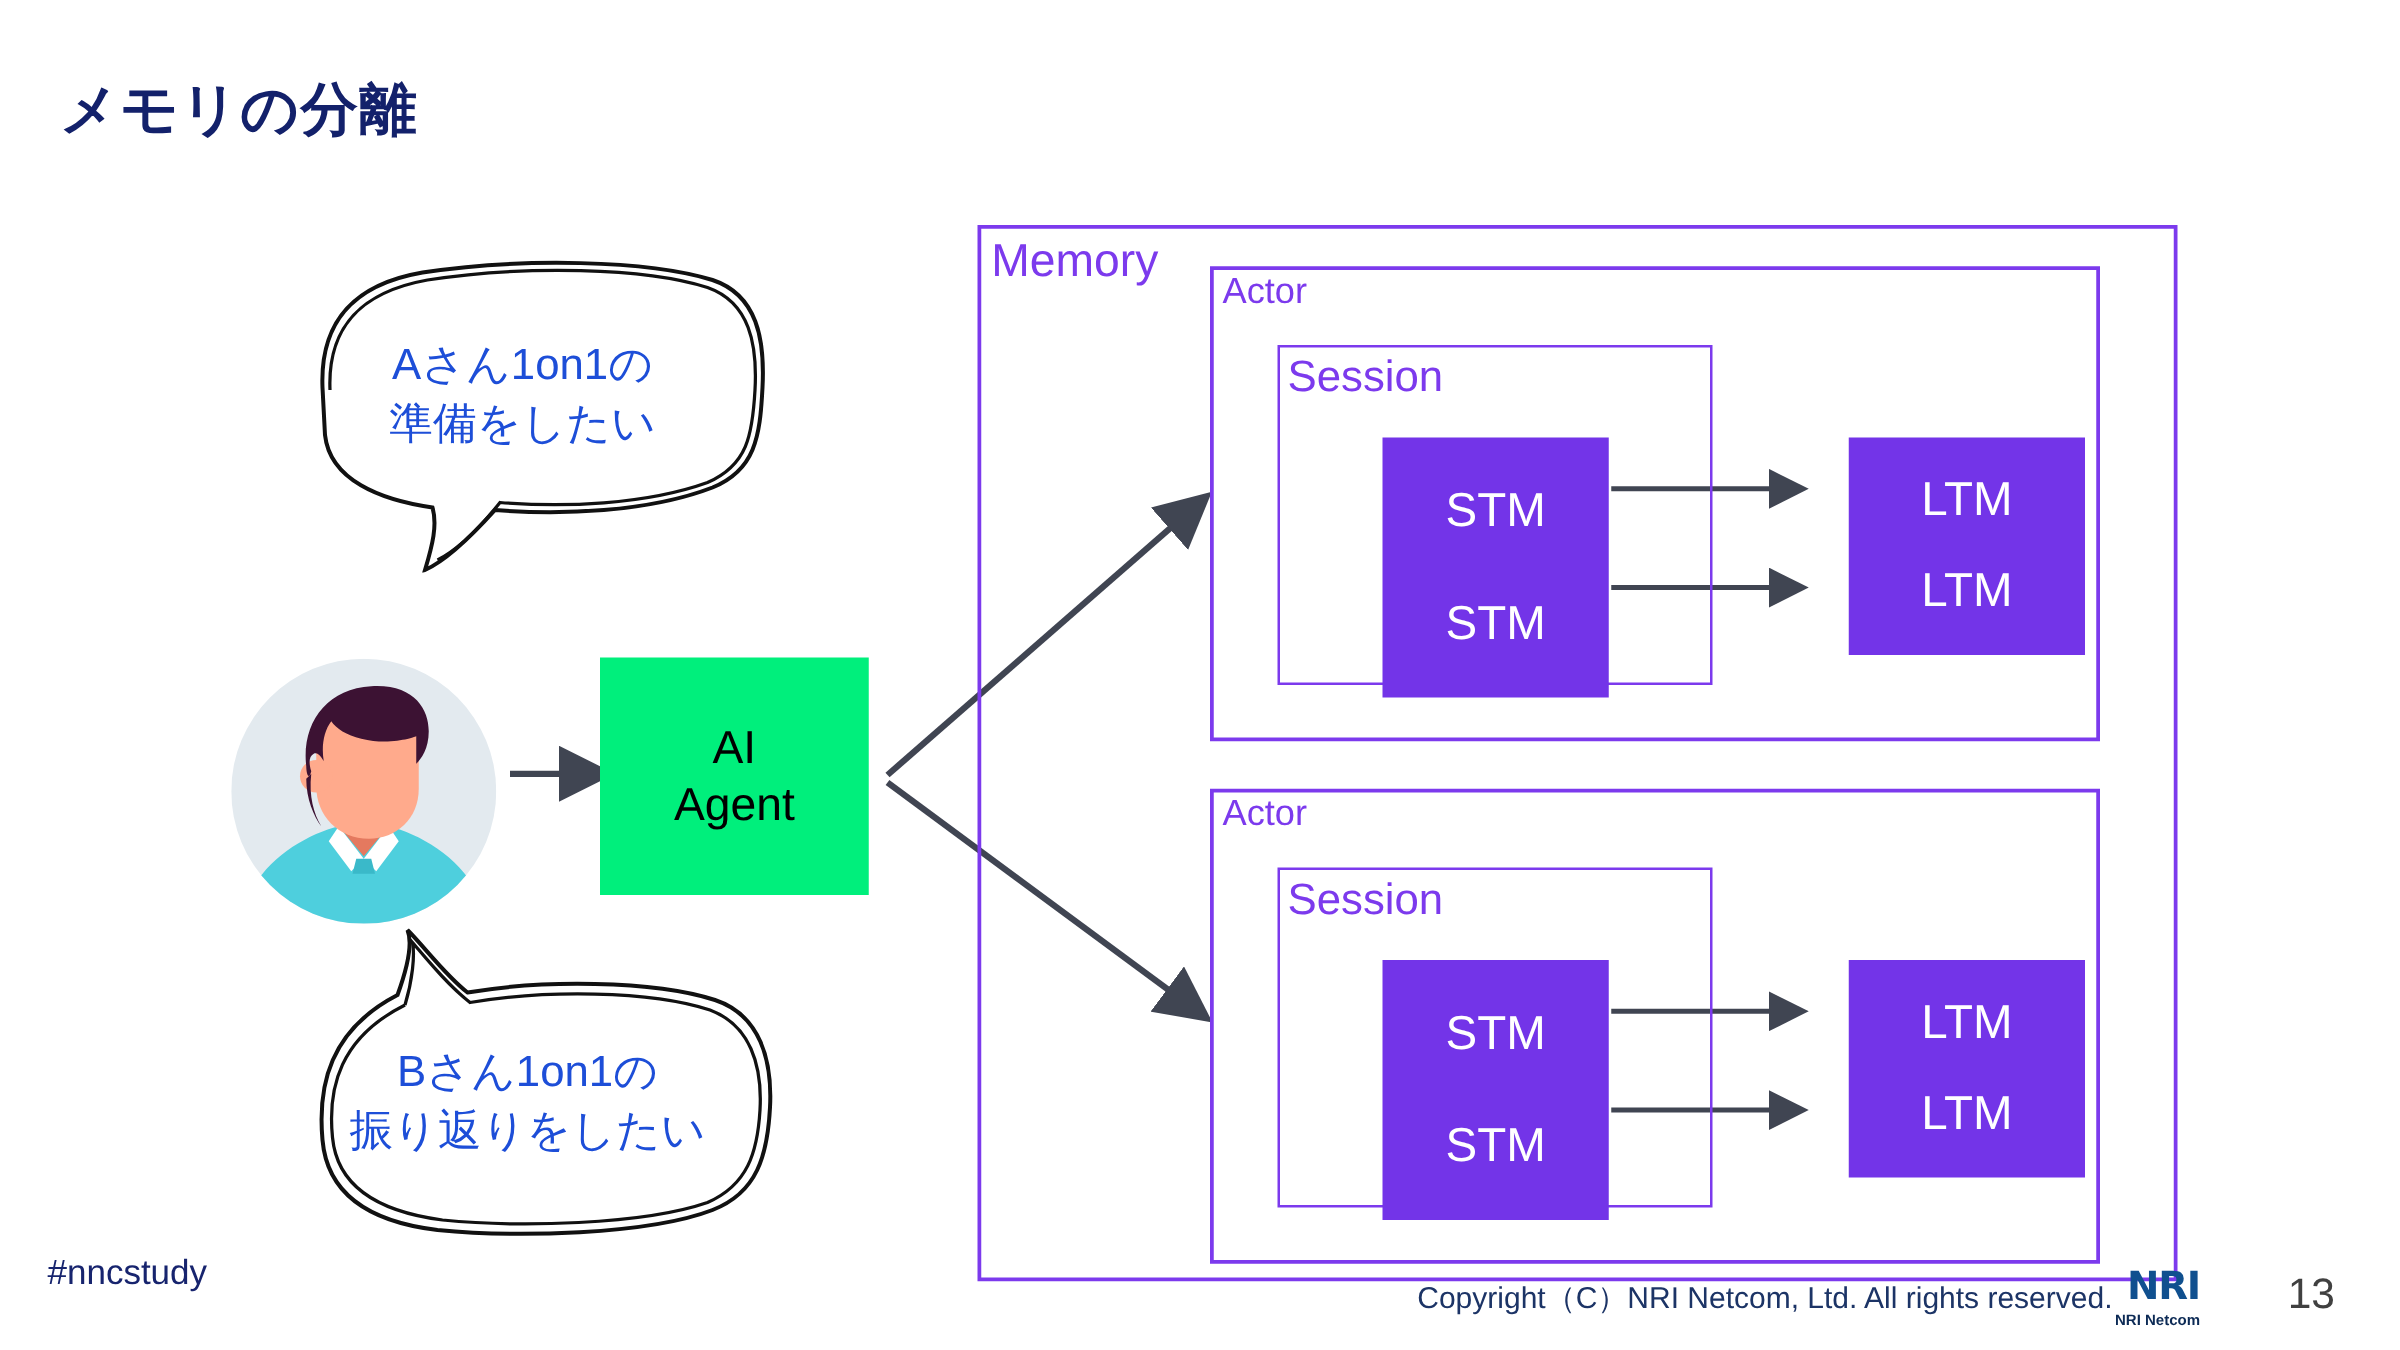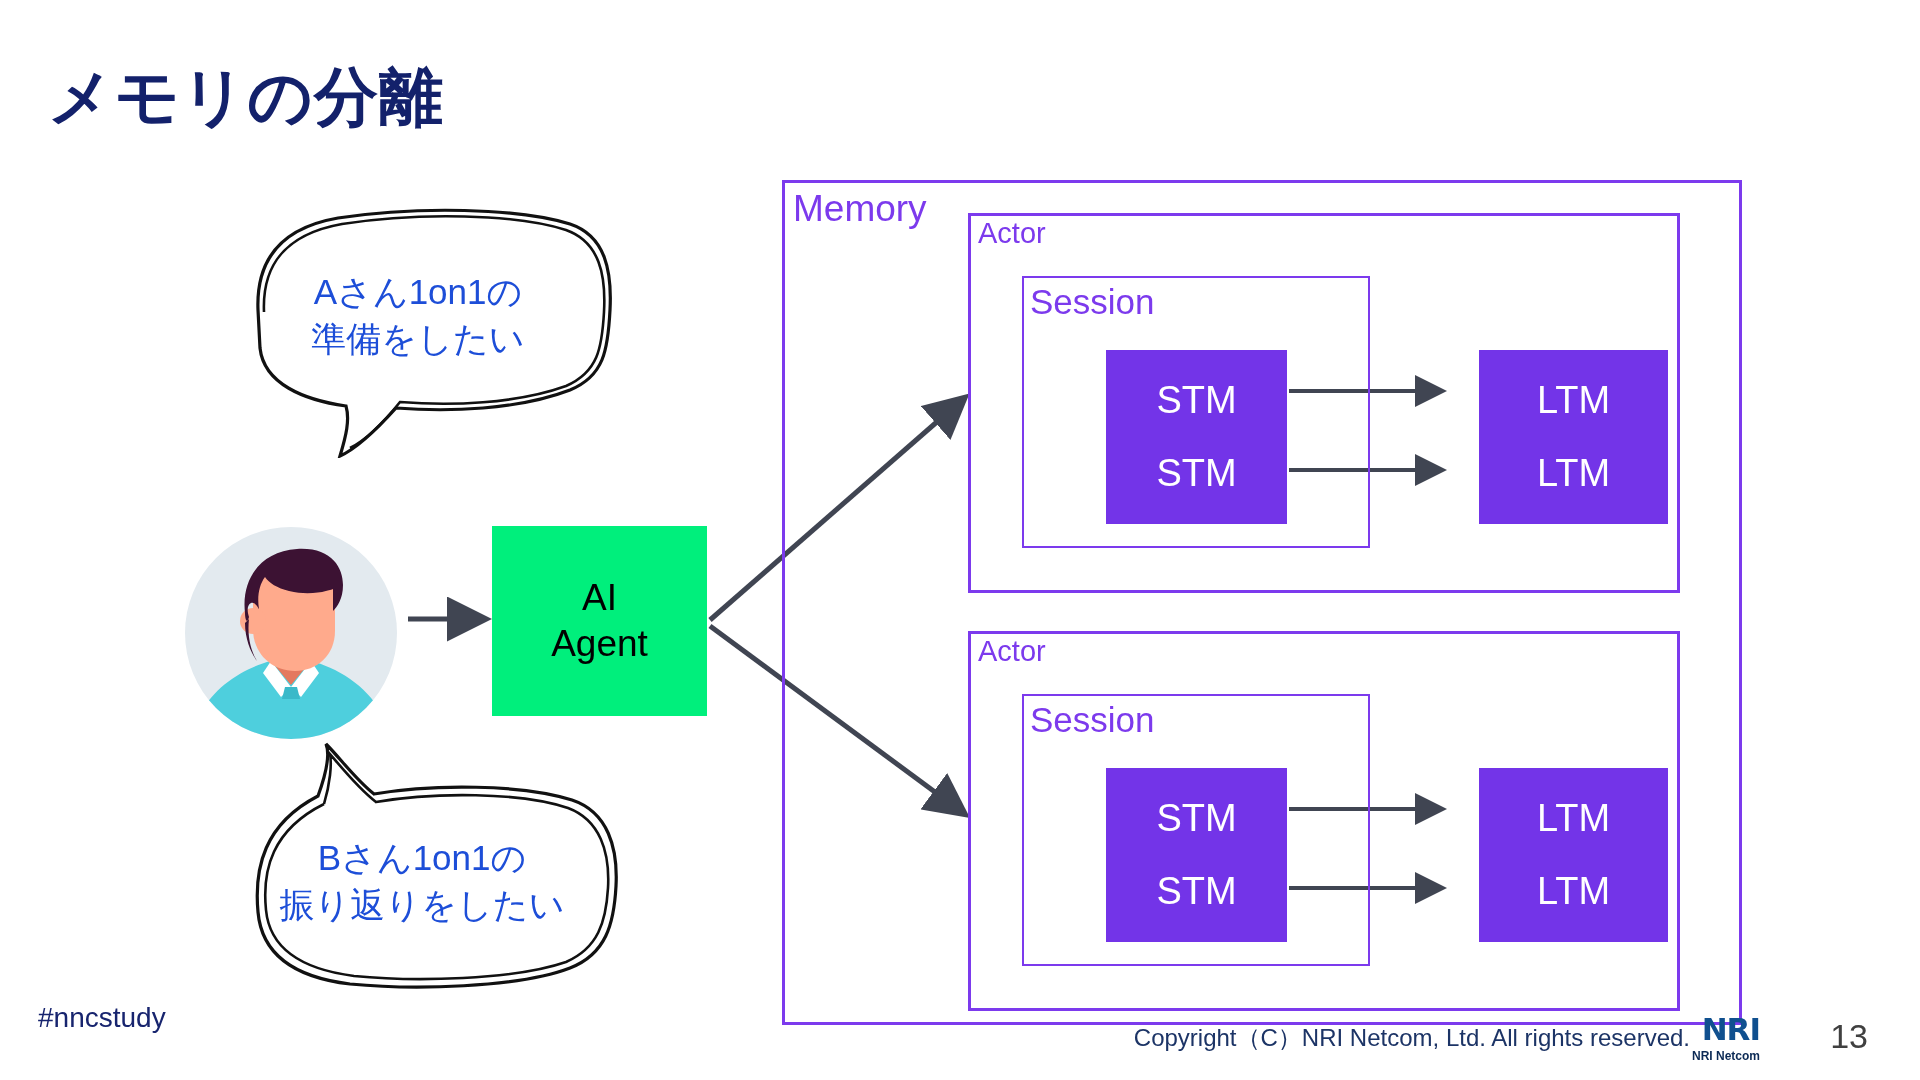--- a/index.html
+++ b/index.html
@@ -8,21 +8,21 @@
     background:#ffffff;
     font-family:"Liberation Sans","DejaVu Sans",sans-serif;
     overflow:hidden;
     position:relative;
   }
   .slide{position:absolute;inset:0;}
 
   
   .slide-title{
     position:absolute;left:48px;top:62px;
-    font-size:64px;font-weight:bold;
+    font-size:46px;font-weight:bold;
     color:#13216b;
     letter-spacing:1px;
     line-height:1.1;
     white-space:nowrap;
   }
 
   
   .bubble{
     position:absolute;
     display:flex;align-items:center;justify-content:center;
@@ -36,21 +36,21 @@
   .bubble .btext{position:relative;z-index:2;padding-bottom:26px;}
   #bubble-top{left:218px;top:198px;width:400px;height:260px;}
   #bubble-bottom{left:222px;top:742px;width:400px;height:258px;}
   #bubble-bottom .btext{padding-bottom:0;padding-top:20px;}
 
   .avatar{
     position:absolute;left:185px;top:527px;width:212px;height:212px;
   }
 
   .agent-box{
-    position:absolute;left:492px;top:526px;width:215px;height:190px;
+    position:absolute;left:480px;top:526px;width:215px;height:190px;
     background:#00ef7c;
     display:flex;align-items:center;justify-content:center;
     color:#000000;font-size:37px;line-height:1.25;text-align:center;
     white-space:pre-line;
   }
 
   
   .arrows{position:absolute;left:0;top:0;width:1920px;height:1080px;pointer-events:none;}
 
   
@@ -80,21 +80,21 @@
   }
   #session-1{top:276px;}
   #session-2{top:694px;}
   .session-label{
     position:absolute;left:1030px;color:#7c3aed;font-size:35px;line-height:1;
   }
   #session-label-1{top:284px;}
   #session-label-2{top:702px;}
 
   .stm-block{
-    position:absolute;left:1106px;width:181px;height:174px;
+    position:absolute;left:1106px;width:181px;height:208px;
     background:#7334e8;
     display:flex;flex-direction:column;align-items:center;justify-content:space-around;
     color:#ffffff;font-size:38px;
     box-sizing:border-box;padding:14px 0;
   }
   #stm-1{top:350px;}
   #stm-2{top:768px;}
 
   .ltm-block{
     position:absolute;left:1479px;width:189px;height:174px;

